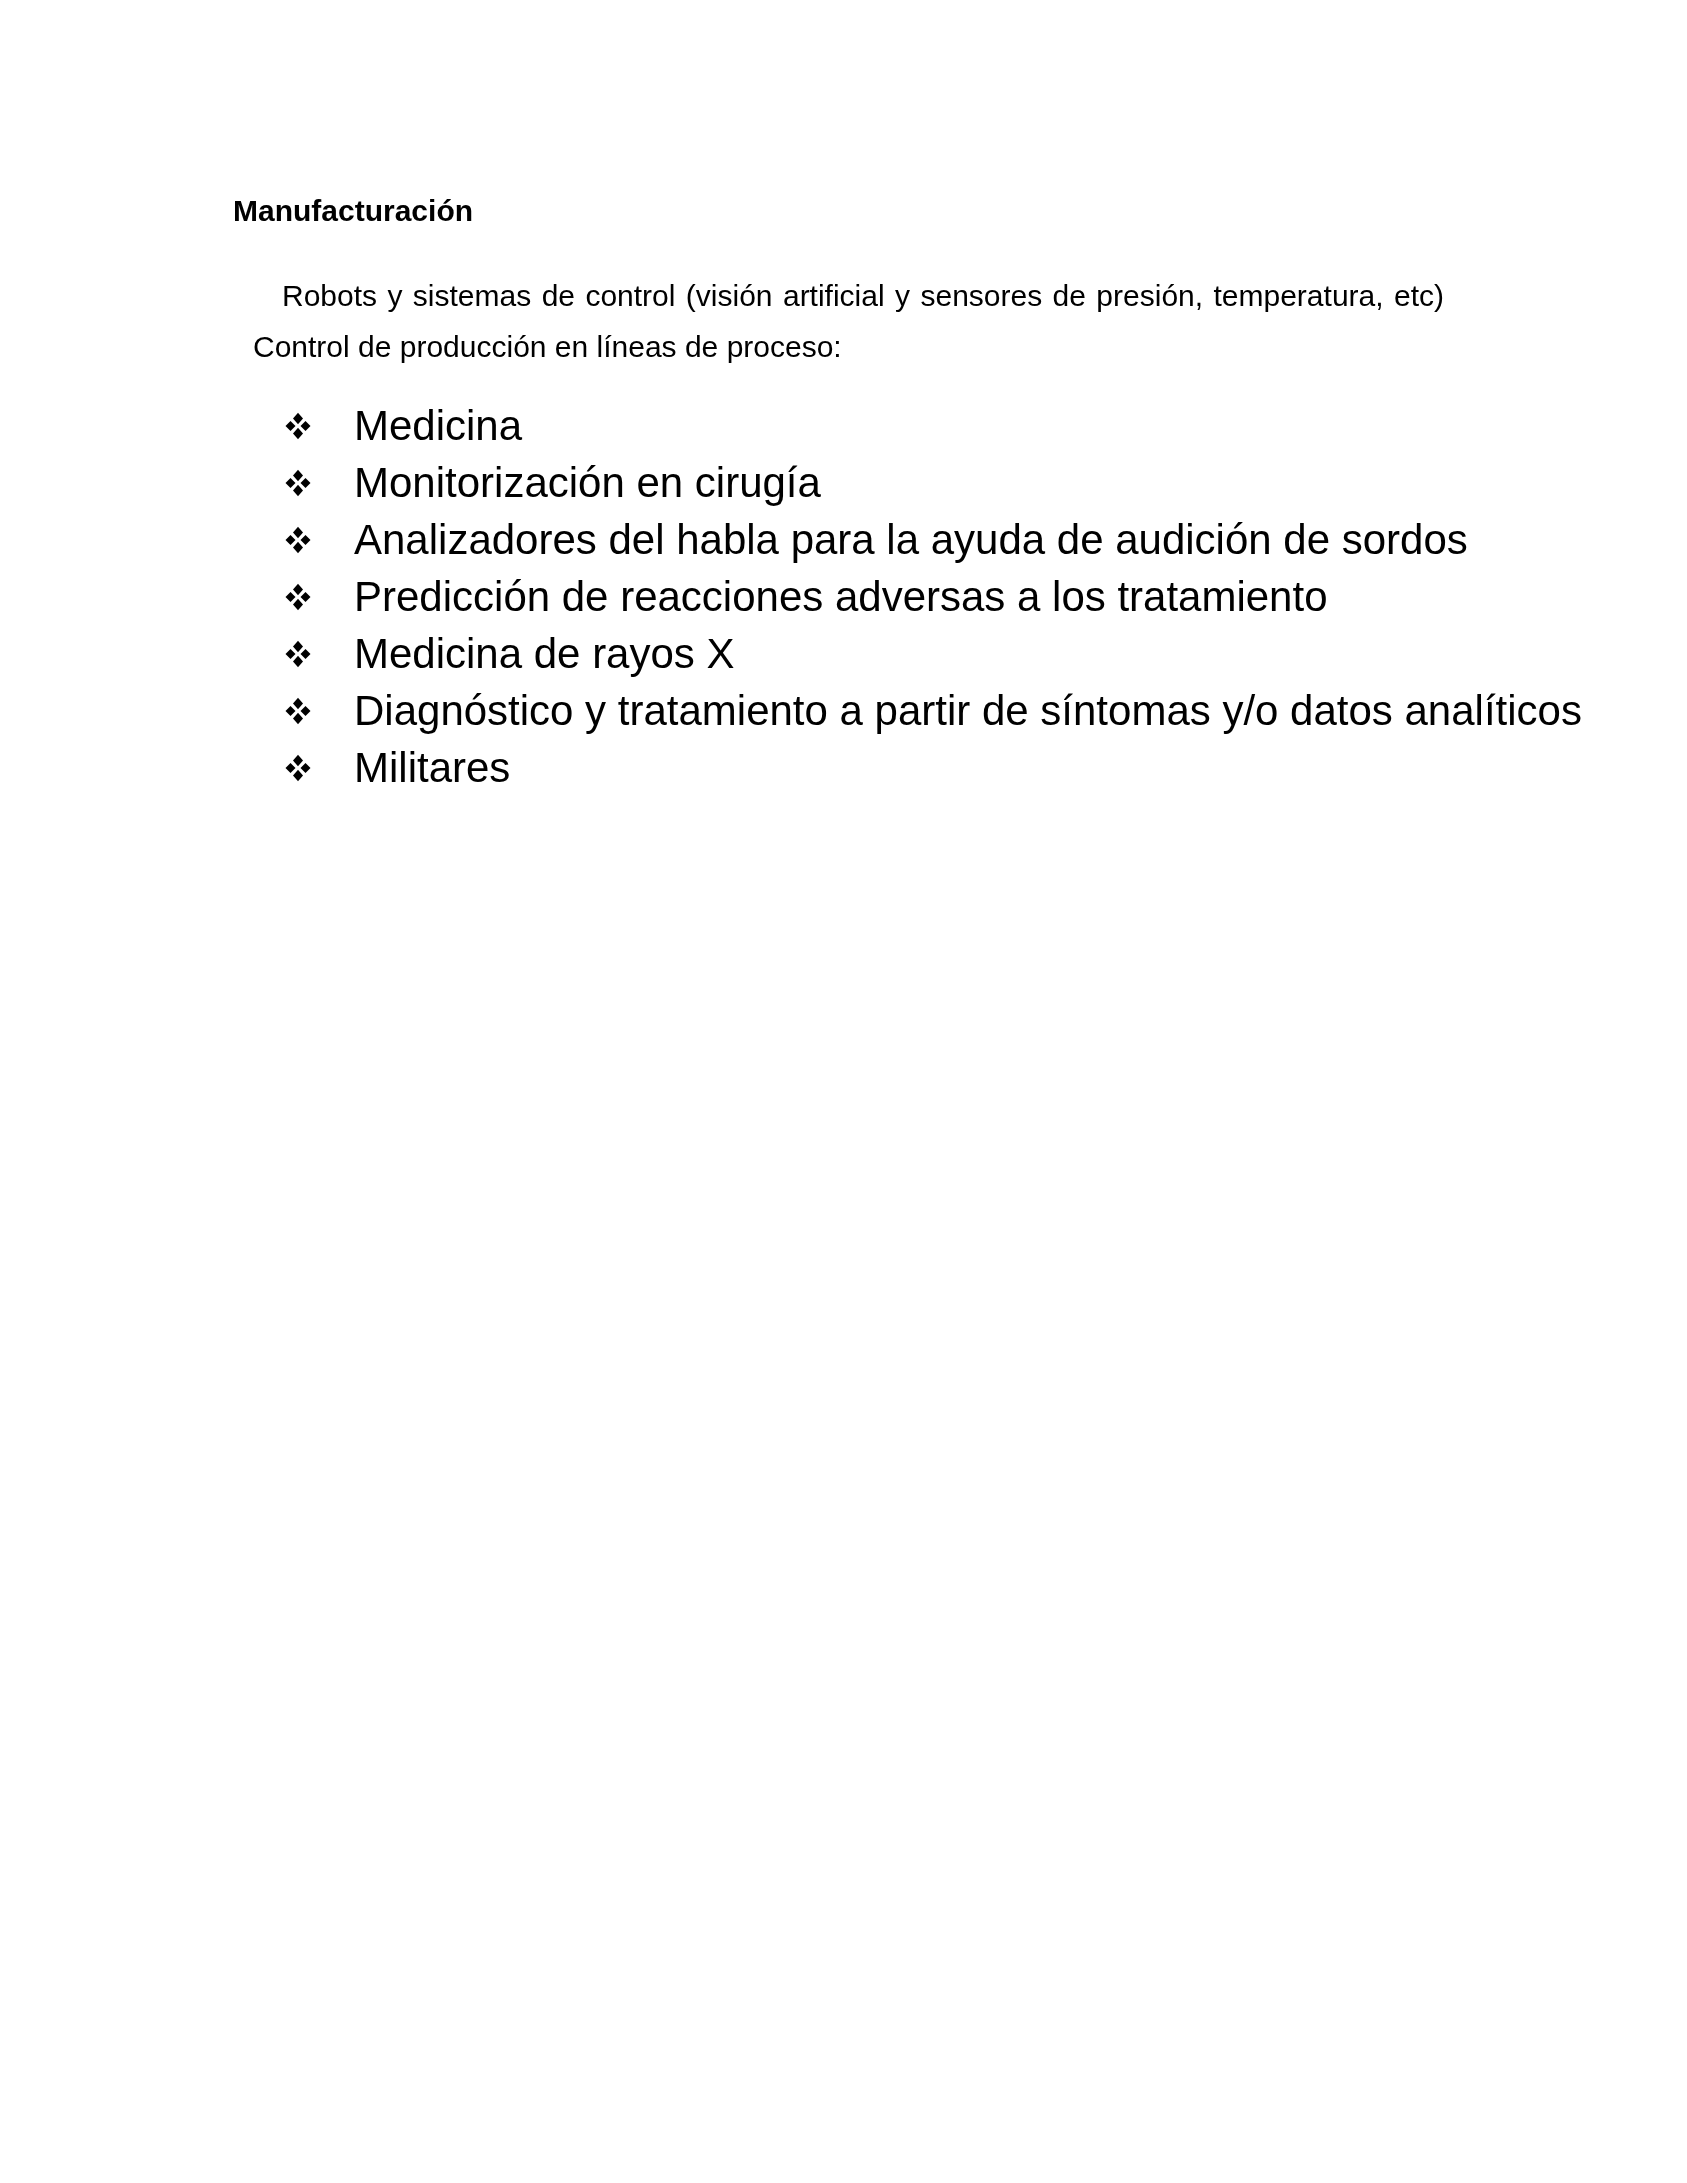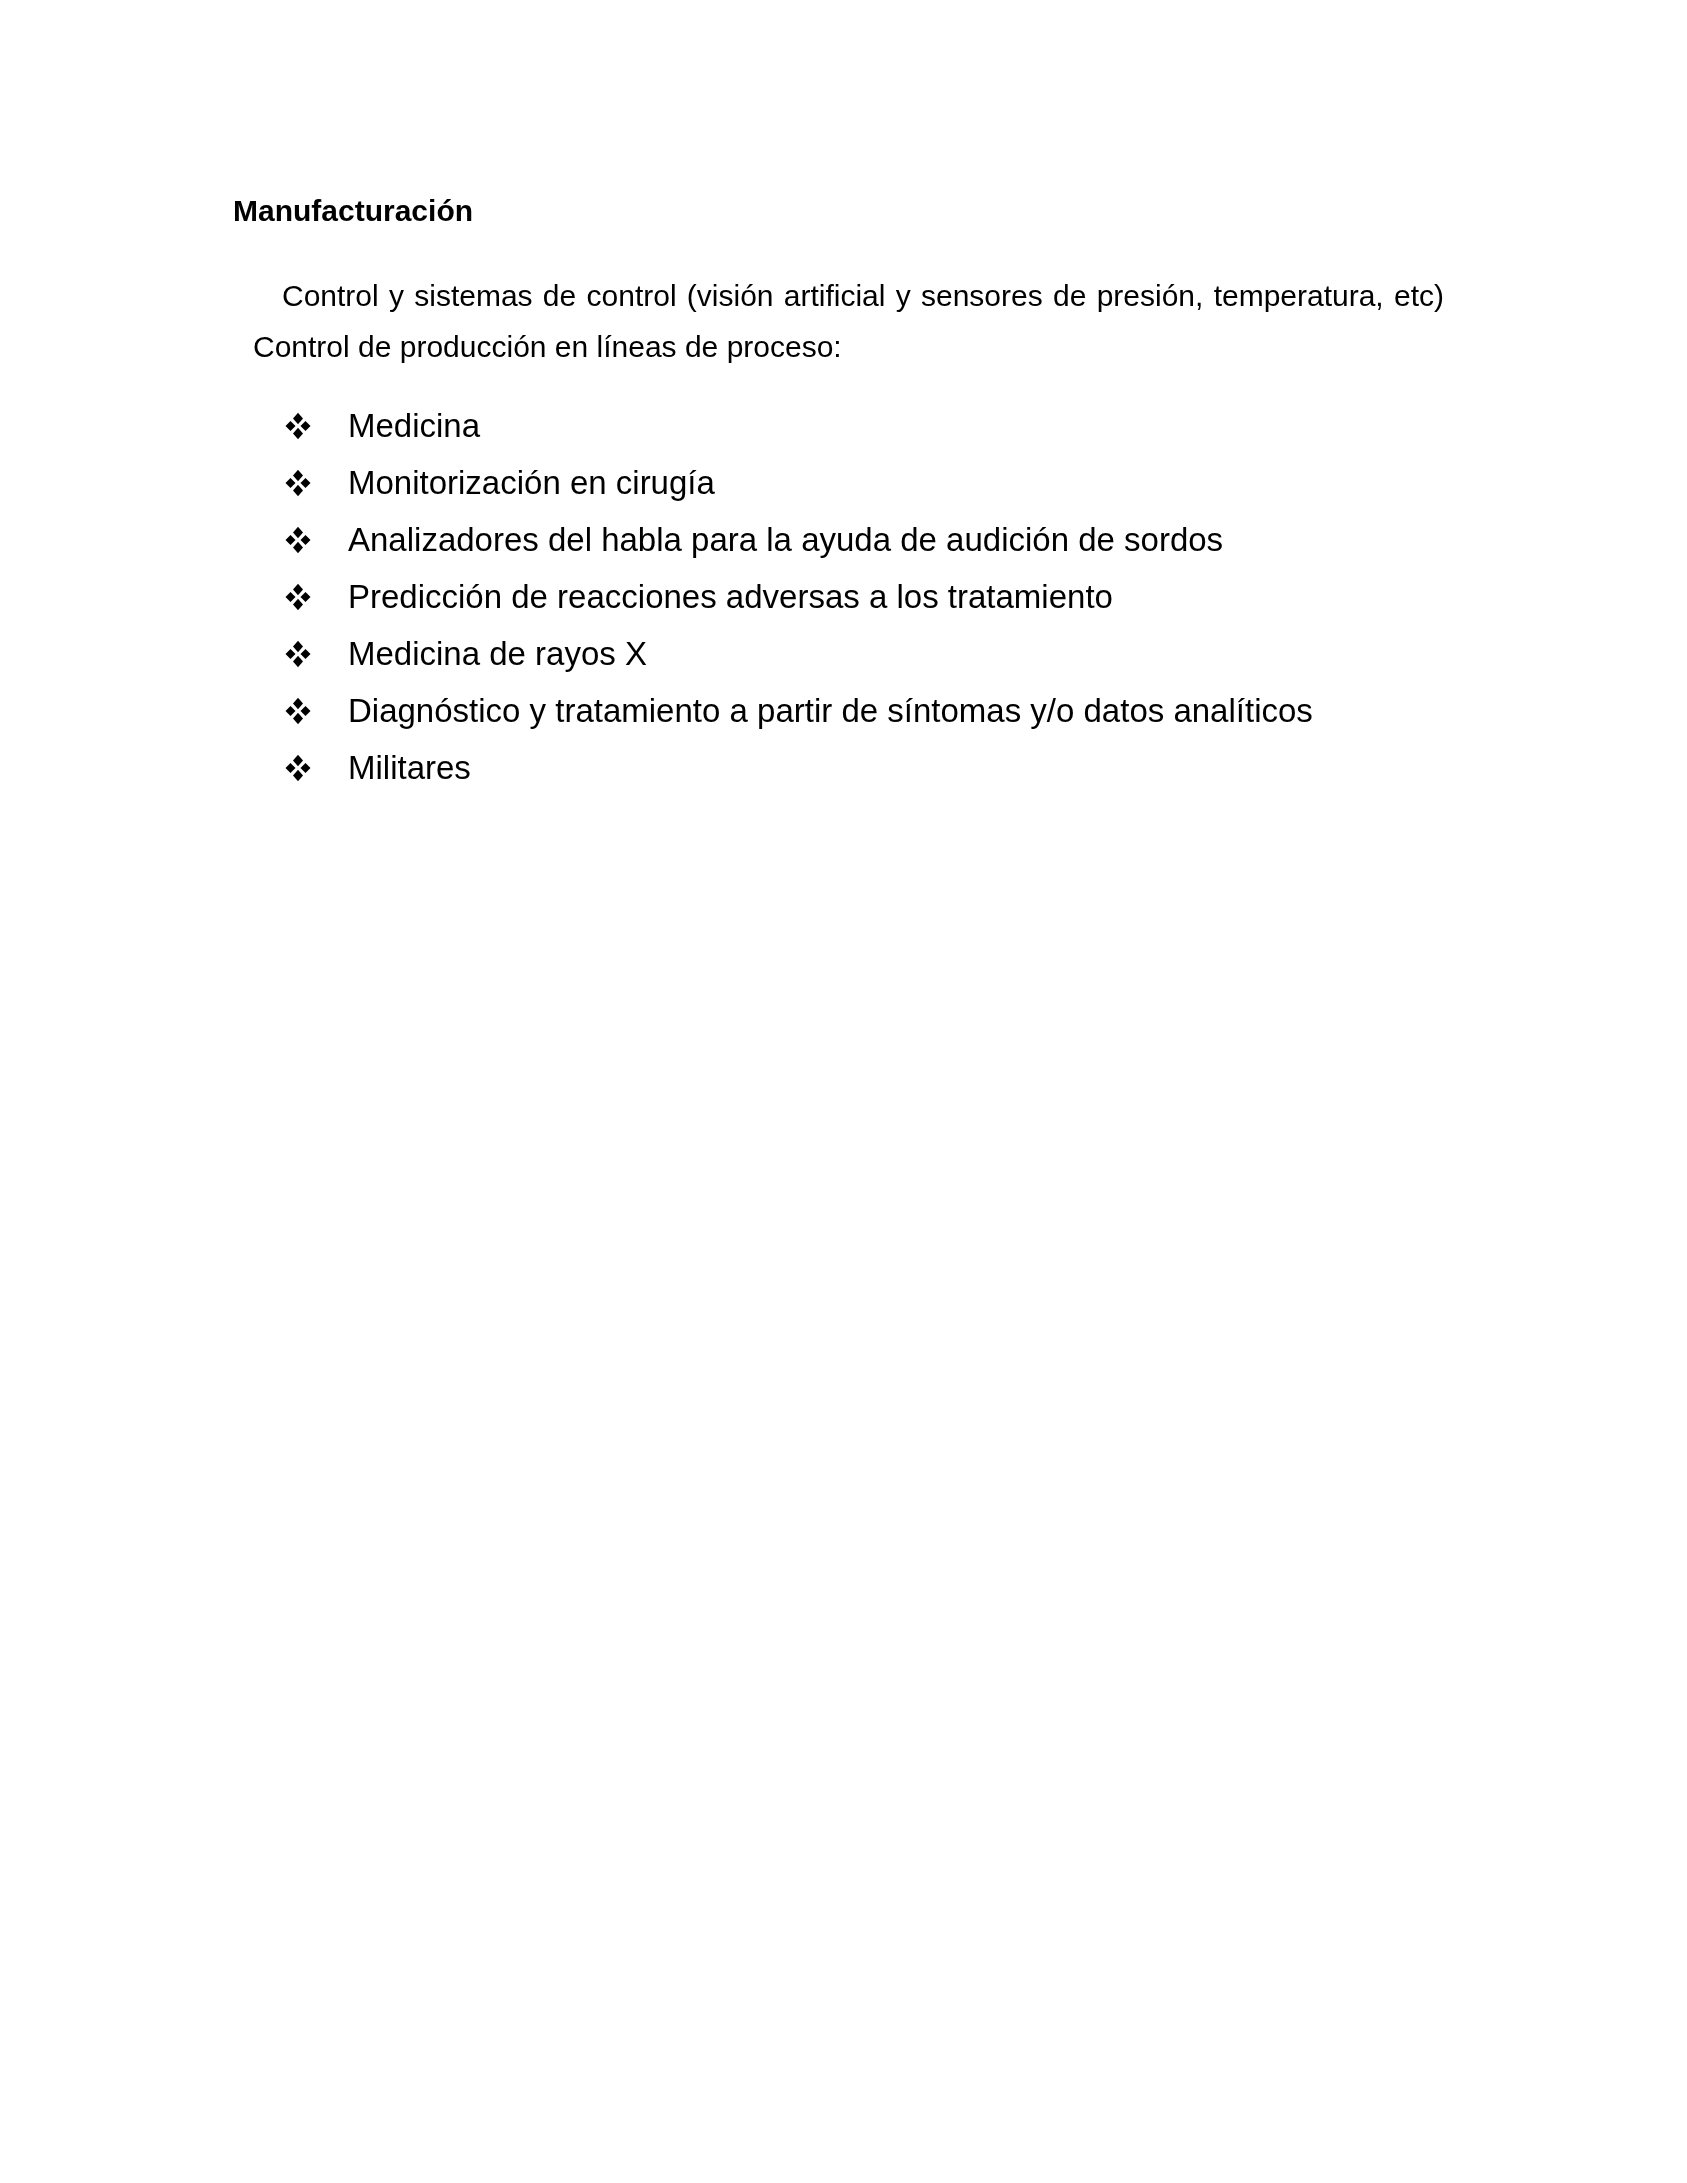--- a/index.html
+++ b/index.html
@@ -59,21 +59,22 @@
       left: 283px;
       top: 397px;
       margin: 0;
       padding: 0;
       list-style: none;
     }
     .bullet-item {
       display: flex;
       align-items: center;
       height: 57px;
-      font-size: 33px;
+      font-size: 42px;
+      gap: 6px;
     }
     .bullet-icon {
       display: inline-block;
       width: 30px;
       height: 30px;
       margin-right: 35px;
       position: relative;
       flex-shrink: 0;
     }
     .bullet-icon svg {
@@ -87,21 +88,21 @@
     }
   </style>
 </head>
 <body>
 
 <div class="page">
 
   <h2 class="heading">Manufacturación</h2>
 
   <p class="para">
-    <span class="line1">Control y sistemas de control (visión artificial y sensores de presión, temperatura, etc)</span>
+    <span class="line1">Robots y sistemas de control (visión artificial y sensores de presión, temperatura, etc)</span>
     <span class="line2">Control de producción en líneas de proceso:</span>
   </p>
 
   <ul class="bullet-list">
     <li class="bullet-item">
       <span class="bullet-icon">
         <svg viewBox="0 0 36 36">
             <polygon points="18,2 24,9 18,16 12,9" fill="#000"></polygon>
             <polygon points="9,12 15,18 9,24 3,18" fill="#000"></polygon>
             <polygon points="27,12 33,18 27,24 21,18" fill="#000"></polygon>

